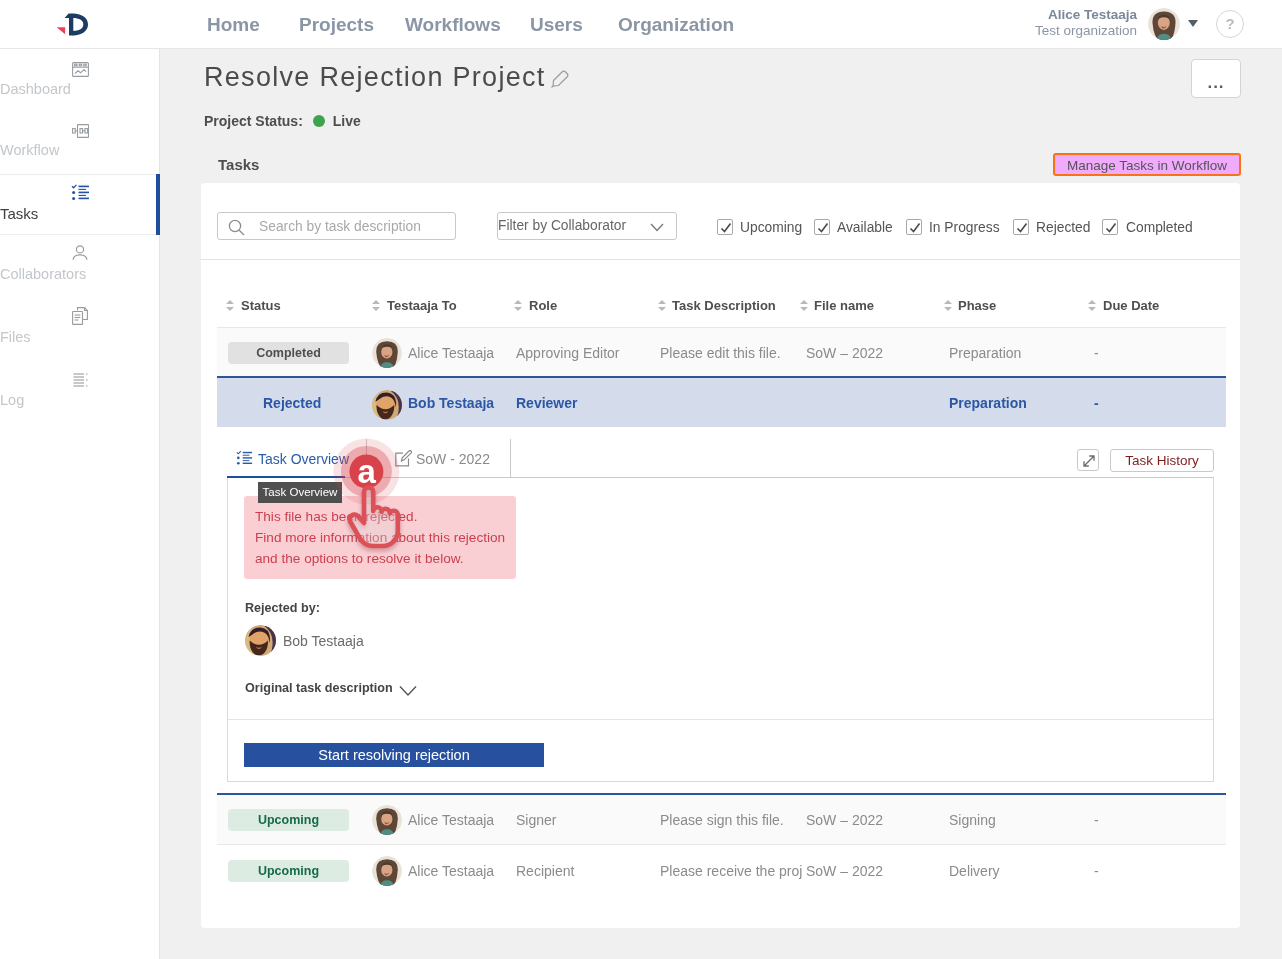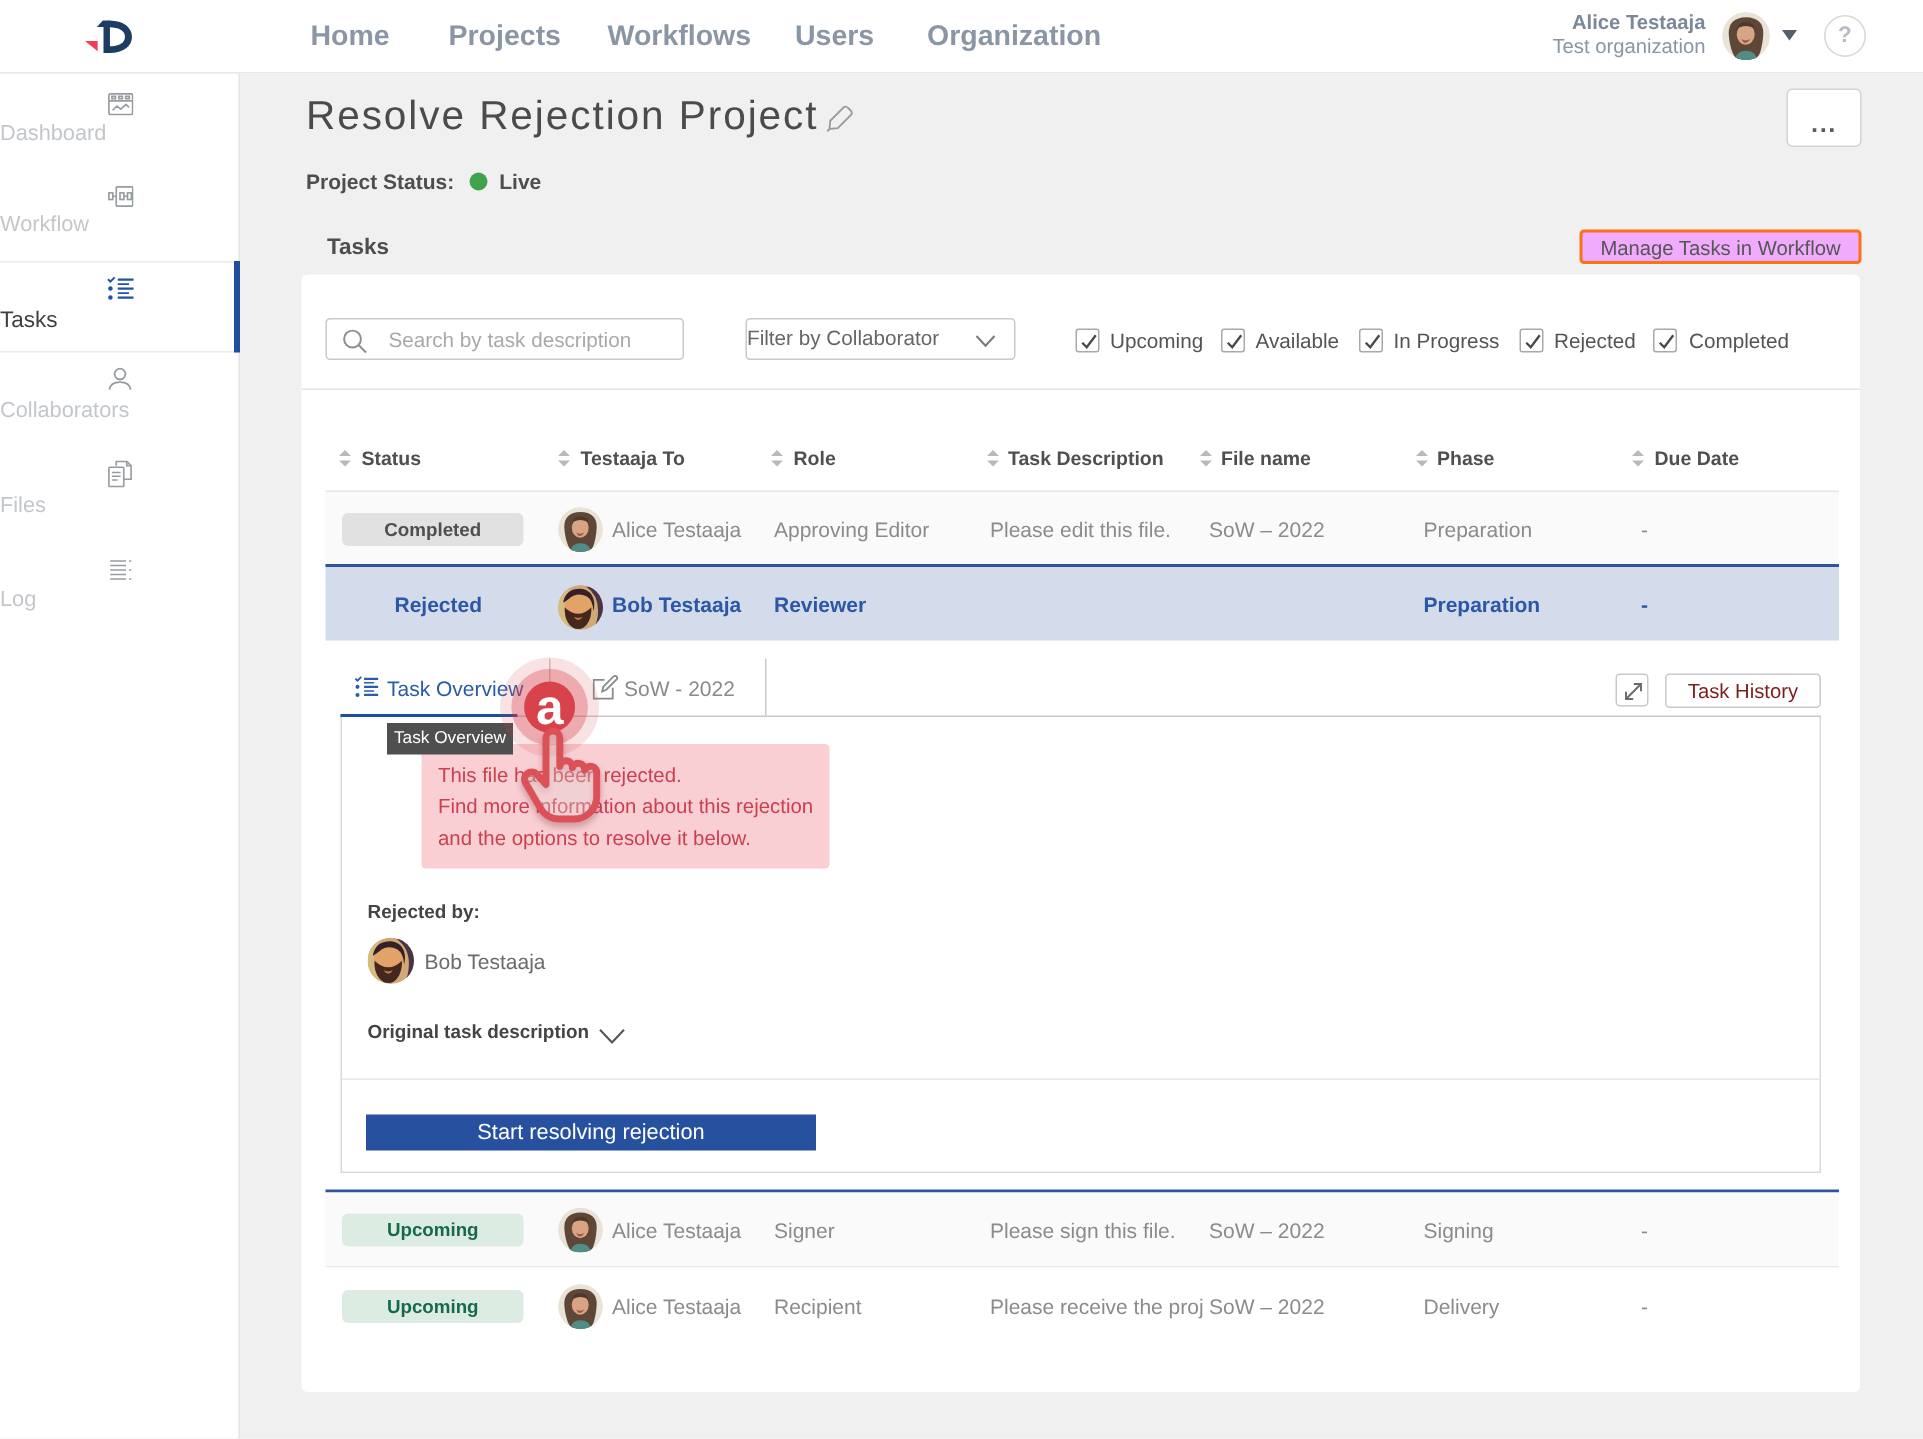--- a/index.html
+++ b/index.html
@@ -52,21 +52,21 @@
 .pill { position:absolute; left:11px; top:14px; width:121px; height:22px; border-radius:4px; font-size:12.5px; font-weight:700; text-align:center; line-height:22px; }
 .pill.completed { background:#e1e1e1; color:#4f4f4f; }
 .pill.upcoming { background:#ddece3; color:#166a4b; }
 .avatar30 { position:absolute; left:155px; top:10px; width:30px; height:30px; border-radius:50%; overflow:hidden; }
 .cell { position:absolute; top:17px; font-size:14px; color:#8b8b8b; white-space:nowrap; }
 .c-name { left:191px; } .c-role { left:299px; } .c-desc { left:443px; } .c-file { left:589px; } .c-phase { left:732px; } .c-due { left:877px; }
 .selrow .cell { color:#2b57a5; font-weight:700; }
 
 #tabbar { position:absolute; left:16px; top:256px; width:1009px; height:39px; background:#fff; }
 #panel { position:absolute; left:26px; top:295px; width:987px; height:304px; background:#fff; border:1px solid #d9d9d9; border-top:none; }
-#alert { position:absolute; left:16px; top:18px; width:272px; height:83px; background:#f9cfd4; border-radius:3px; color:#cb3f4e; font-size:13.6px; line-height:20.8px; padding:11px 0 0 11px; white-space:nowrap;margin-left:37px; }
+#alert { position:absolute; left:16px; top:18px; width:272px; height:83px; background:#f9cfd4; border-radius:3px; color:#cb3f4e; font-size:13.6px; line-height:20.8px; padding:11px 0 0 11px; white-space:nowrap; }
 #rejby { position:absolute; left:17px; top:123px; font-size:12.6px; font-weight:700; color:#444; }
 #bobav { position:absolute; left:17px; top:147px; width:31px; height:31px; border-radius:50%; overflow:hidden; }
 #bobname { position:absolute; left:55px; top:155px; font-size:14px; color:#6b6b6b; }
 #origdesc { position:absolute; left:17px; top:203px; font-size:12.6px; font-weight:700; color:#444; }
 #pdivider { position:absolute; left:0; top:241px; width:985px; height:1px; background:#e5e5e5; }
 #resolve-btn { position:absolute; left:16px; top:265px; width:300px; height:24px; background:#27519e; color:#fff; font-size:14.5px; text-align:center; line-height:24px; }
 #tooltip { position:absolute; left:57px; top:299px; width:84px; height:21px; background:#4f4f4f; color:#fff; font-size:11.5px; text-align:center; line-height:21px; z-index:40; }
 #blueline { position:absolute; left:16px; top:610px; width:1009px; height:2px; background:#2d5699; }
 .vtsep { position:absolute; top:256px; width:1px; height:38px; background:#c9c9c9; }
 .tabtxt { position:absolute; top:268px; font-size:14px; }

